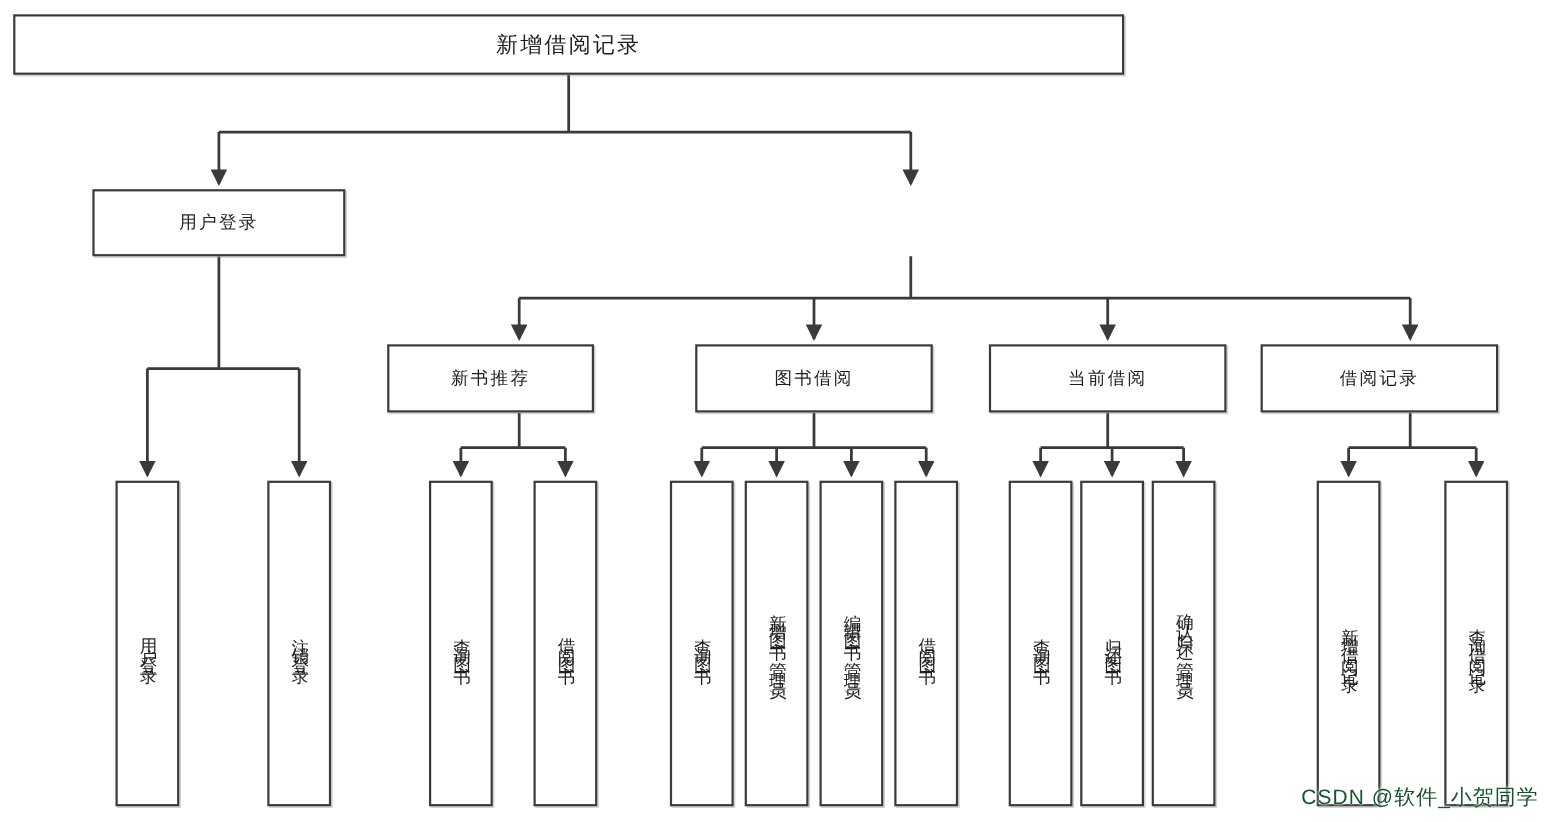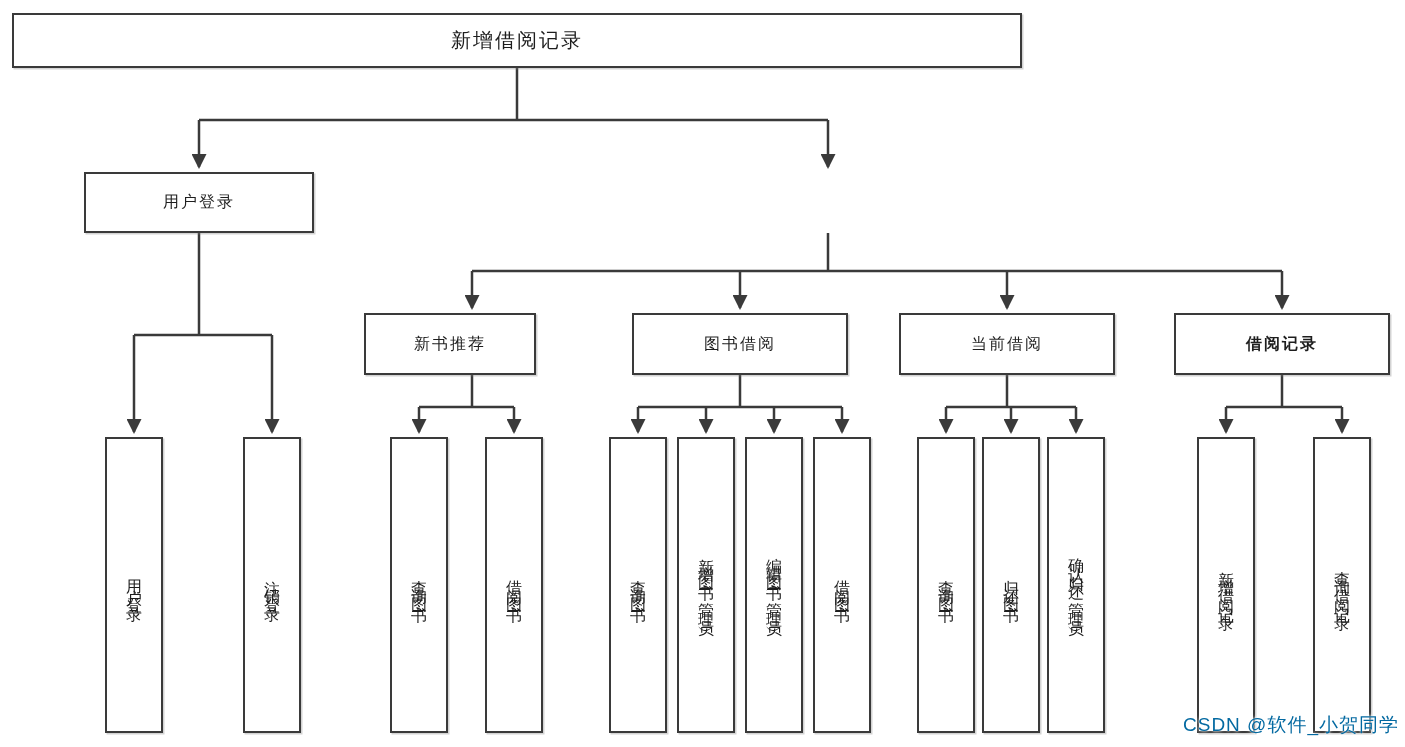--- a/index.html
+++ b/index.html
@@ -38,21 +38,21 @@
     letter-spacing: 9px;
     white-space: normal;
     line-height: 1;
   }
   .watermark {
     position: absolute;
     left: 1183px;
     top: 712px;
     font-size: 19px;
     letter-spacing: 1px;
-    color: #0369a1;
+    color: #14532d;
     text-shadow: 0 0 2px #ffffff, 0 0 4px #ffffff;
     z-index: 5;
     white-space: nowrap;
   }
 </style>
 </head>
 <body>
 
 <div class="stage">
 
@@ -97,24 +97,24 @@
       <line x1="1076" y1="407" x2="1076" y2="432" marker-end="url(#arw)"></line>
       <line x1="1226" y1="407" x2="1226" y2="432" marker-end="url(#arw)"></line>
       <line x1="1342" y1="407" x2="1342" y2="432" marker-end="url(#arw)"></line>
     </g>
   </svg>
 
   <div class="node root" style="left:12px; top:13px; width:1010px; height:55px;">新增借阅记录</div>
 
   <div class="node" style="left:84px; top:172px; width:230px; height:61px;">用户登录</div>
 
-  <div class="node" style="left:364px; top:313px; width:172px; height:62px;">新书推荐</div>
+  <div class="node" style="left:352px; top:313px; width:188px; height:62px;">新书推荐</div>
   <div class="node" style="left:899px; top:313px; width:216px; height:62px;">当前借阅</div>
   <div class="node" style="left:632px; top:313px; width:216px; height:62px;">图书借阅</div>
-  <div class="node" style="left:1174px; top:313px; width:216px; height:62px;font-weight:bold;">借阅记录</div>
+  <div class="node" style="left:1146px; top:313px; width:216px; height:62px;">借阅记录</div>
 
   <div class="node leaf" style="left:105px; top:437px; width:58px; height:296px;">用户登录</div>
   <div class="node leaf" style="left:243px; top:437px; width:58px; height:296px;">注销登录</div>
 
   <div class="node leaf" style="left:390px; top:437px; width:58px; height:296px;">查询图书</div>
   <div class="node leaf" style="left:485px; top:437px; width:58px; height:296px;">借阅图书</div>
 
   <div class="node leaf" style="left:609px; top:437px; width:58px; height:296px;">查询图书</div>
   <div class="node leaf" style="left:677px; top:437px; width:58px; height:296px;">新增图书（管理员）</div>
   <div class="node leaf" style="left:745px; top:437px; width:58px; height:296px;">编辑图书（管理员）</div>

